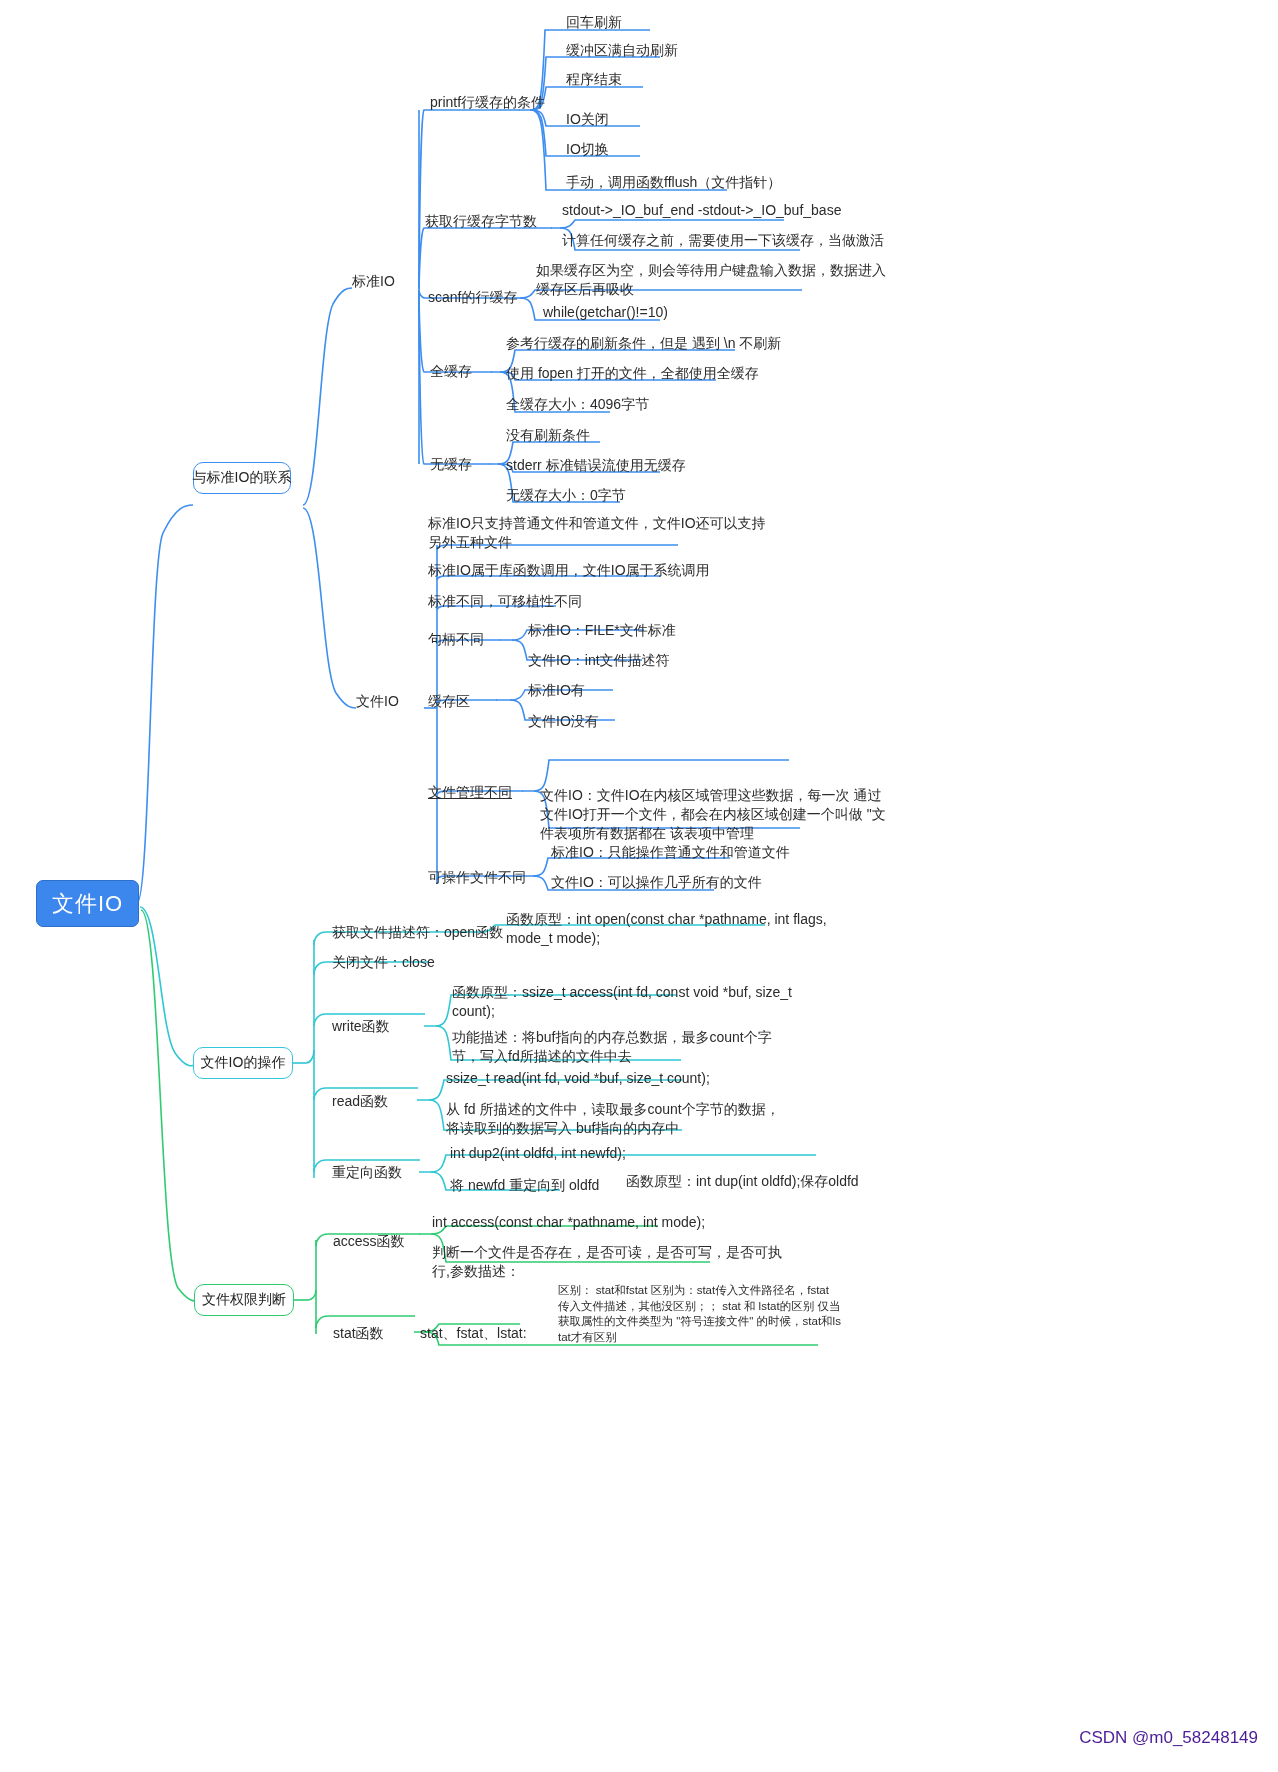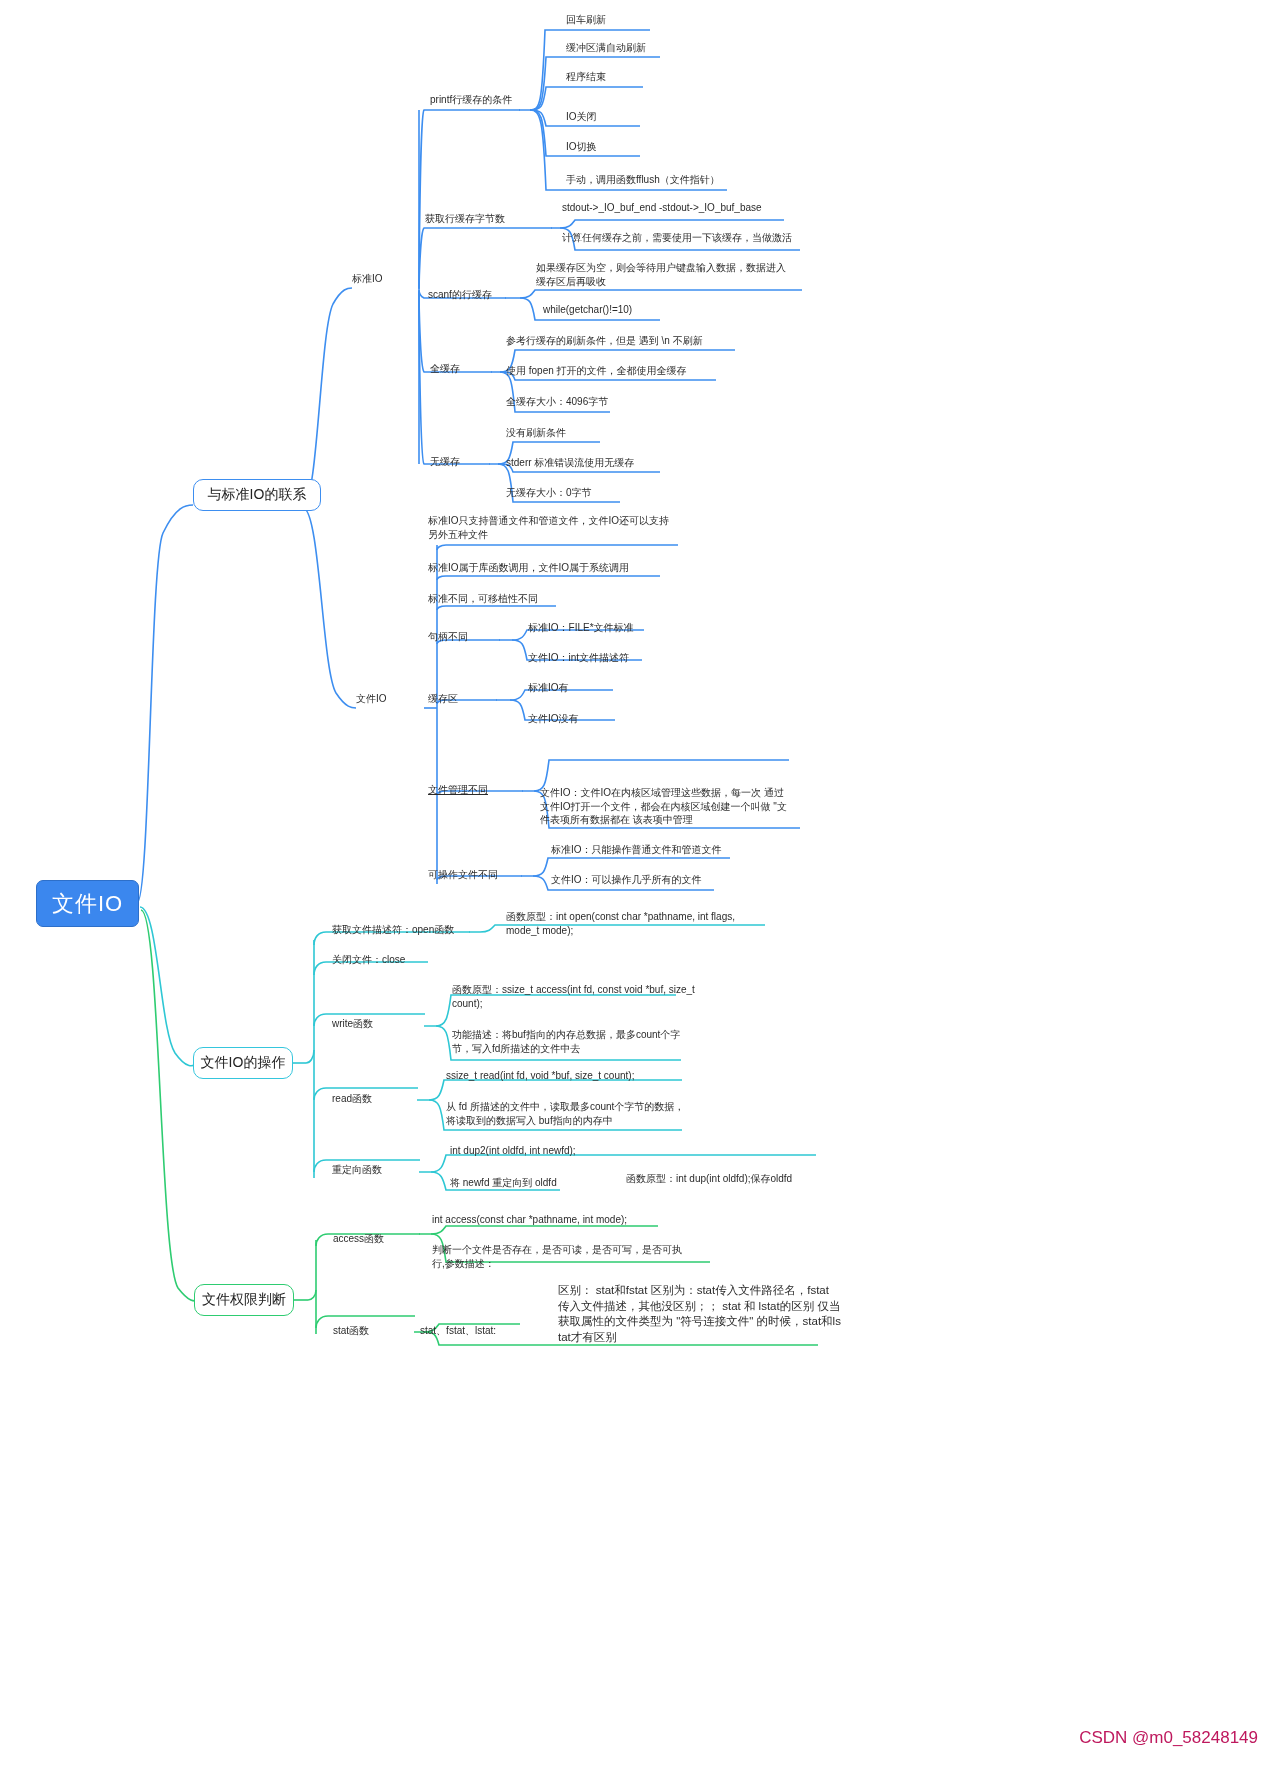--- a/index.html
+++ b/index.html
@@ -19,26 +19,26 @@
   .l1{
     background:#fff;border:1.6px solid #35c6dd;border-radius:10px;
     font-size:14px;color:#222;display:flex;align-items:center;justify-content:center;
     padding:0 10px;white-space:nowrap;
   }
   .l1.blue{border-color:#3d8ef0;}
   .l1.green{border-color:#2ecc71;}
 
   
   .topic{
-    position:absolute;font-size:10px;color:#2b2b2b;line-height:1.35;
+    position:absolute;font-size:14px;color:#2b2b2b;line-height:1.35;
     white-space:pre-line;
   }
   .topic.sm{font-size:11.5px;}
   .watermark{
-    position:absolute;right:20px;bottom:24px;color:#be185d;font-size:17px;
+    position:absolute;right:20px;bottom:24px;color:#4c1d95;font-size:17px;
     font-family:"Liberation Sans",sans-serif;
   }
 </style>
 </head>
 <body>
 
 <div id="canvas">
 
   <svg id="wires" viewBox="0 0 1278 1772" preserveAspectRatio="none">
     <g fill="none" stroke-width="1.6">
@@ -130,21 +130,21 @@
       <path d="M419 1234 L 431 1234 C 441 1234, 443 1230, 446 1226 L 658 1226" stroke="#2ecc71"></path>
       <path d="M431 1234 C 441 1234, 443 1240, 446 1262 L 710 1262" stroke="#2ecc71"></path>
 
       <path d="M414 1332 L 424 1332 C 434 1332, 436 1328, 439 1324 L 520 1324" stroke="#2ecc71"></path>
       <path d="M424 1332 C 434 1332, 436 1334, 439 1345 L 818 1345" stroke="#2ecc71"></path>
     </g>
   </svg>
 
   <div class="node root" style="left:36px;top:880px;width:103px;height:47px;">文件IO</div>
 
-  <div class="node l1 blue" style="left:193px;top:479px;width:128px;height:32px;">与标准IO的联系</div>
+  <div class="node l1 blue" style="left:193px;top:462px;width:98px;height:32px;">与标准IO的联系</div>
 
   <div class="node l1" style="left:193px;top:1047px;width:100px;height:32px;">文件IO的操作</div>
 
   <div class="node l1 green" style="left:194px;top:1284px;width:100px;height:32px;">文件权限判断</div>
 
   <div class="topic" style="left:352px;top:272px;">标准IO</div>
 
   <div class="topic" style="left:430px;top:93px;">printf行缓存的条件</div>
   <div class="topic" style="left:566px;top:13px;">回车刷新</div>
   <div class="topic" style="left:566px;top:41px;">缓冲区满自动刷新</div>

